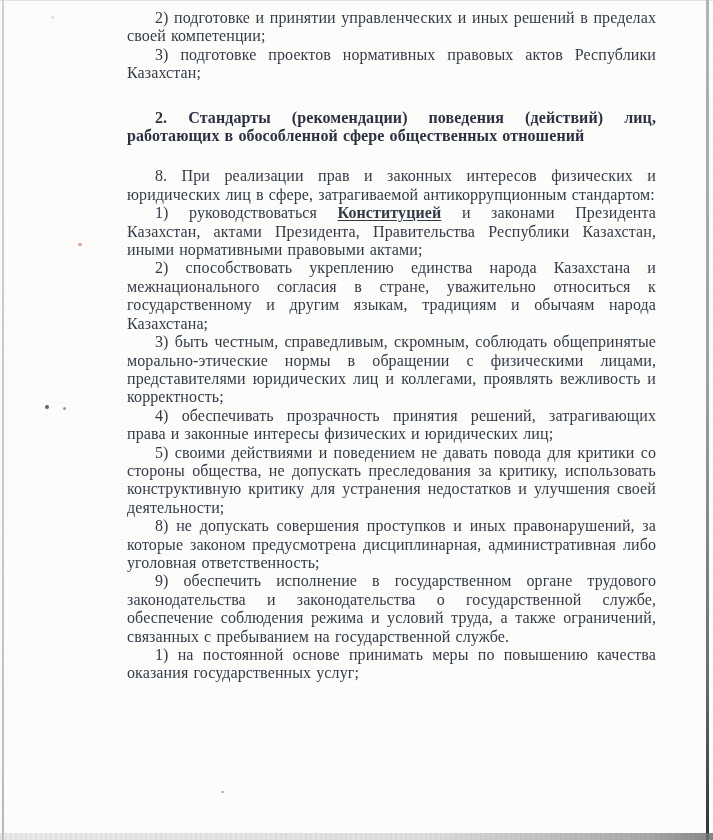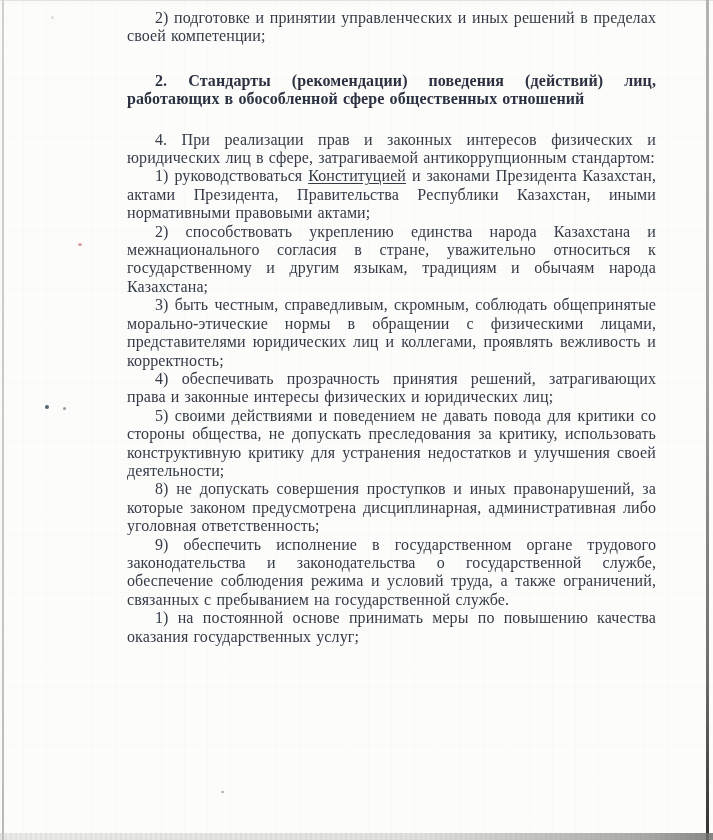--- a/index.html
+++ b/index.html
@@ -61,45 +61,46 @@
   .text-block p { margin: 0; text-indent: 28px; }
 
   .section-heading {
     font-weight: bold;
     color: #2b3140;
     text-indent: 0;
     margin-top: 26px !important;
     margin-bottom: 22px !important;
   }
 
-  .u { text-decoration: underline; text-underline-offset: 2px; }
+  .u { text-decoration: underline; text-underline-offset: 2px; font-weight: bold; }
 </style>
 </head>
 <body>
 
 <div class="page">
 
   <div class="edge-top"></div>
   <div class="edge-left"></div>
   <div class="edge-right"></div>
   <div class="edge-bottom"></div>
 
   <div class="speck speck-faint"></div>
   <div class="speck speck-red"></div>
   <div class="speck speck-ink-1"></div>
   <div class="speck speck-ink-2"></div>
   <div class="speck speck-dot"></div>
 
   <div class="text-block">
 
     <p>2) подготовке и принятии управленческих и иных решений в пределах своей компетенции;</p>
+    <p>3) подготовке проектов нормативных правовых актов Республики Казахстан;</p>
 
     <p class="section-heading">2. Стандарты (рекомендации) поведения (действий) лиц, работающих в обособленной сфере общественных отношений</p>
 
-    <p>4. При реализации прав и законных интересов физических и юридических лиц в сфере, затрагиваемой антикоррупционным стандартом:</p>
+    <p>8. При реализации прав и законных интересов физических и юридических лиц в сфере, затрагиваемой антикоррупционным стандартом:</p>
 
     <p>
       <span>1) руководствоваться </span><span class="u">Конституцией</span><span> и законами Президента Казахстан, актами Президента, Правительства Республики Казахстан, иными нормативными правовыми актами;</span>
     </p>
 
     <p>2) способствовать укреплению единства народа Казахстана и межнационального согласия в стране, уважительно относиться к государственному и другим языкам, традициям и обычаям народа Казахстана;</p>
     <p>3) быть честным, справедливым, скромным, соблюдать общепринятые морально-этические нормы в обращении с физическими лицами, представителями юридических лиц и коллегами, проявлять вежливость и корректность;</p>
     <p>4) обеспечивать прозрачность принятия решений, затрагивающих права и законные интересы физических и юридических лиц;</p>
     <p>5) своими действиями и поведением не давать повода для критики со стороны общества, не допускать преследования за критику, использовать конструктивную критику для устранения недостатков и улучшения своей деятельности;</p>
     <p>8) не допускать совершения проступков и иных правонарушений, за которые законом предусмотрена дисциплинарная, административная либо уголовная ответственность;</p>

